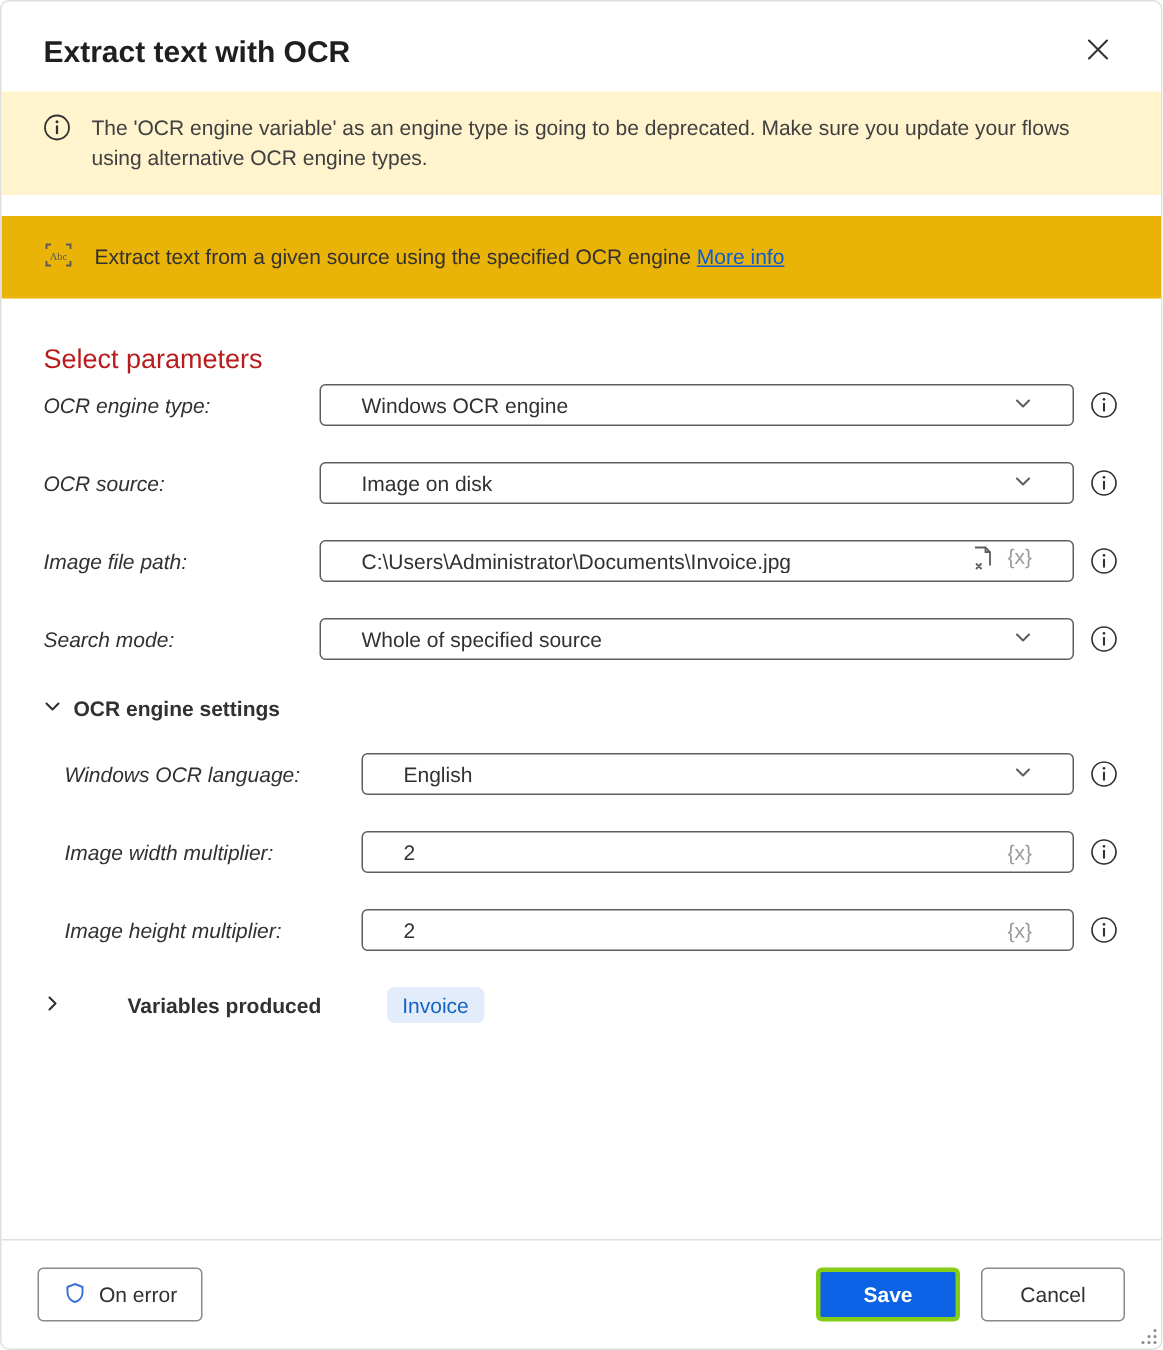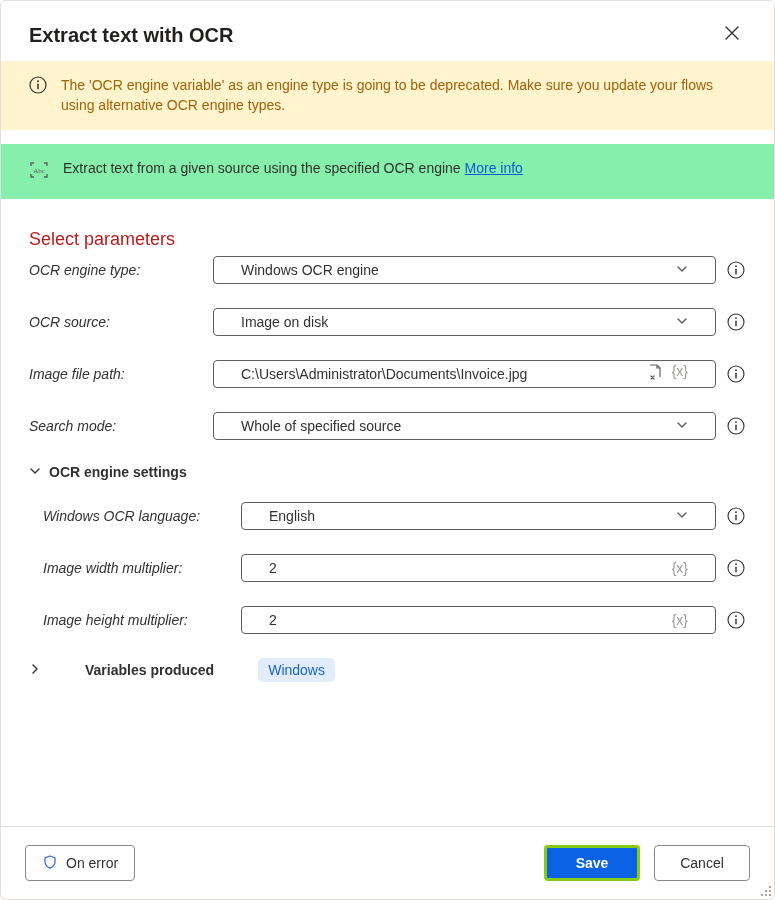--- a/index.html
+++ b/index.html
@@ -45,27 +45,28 @@
     padding: 14px 40px 14px 28px;
     display: flex;
     gap: 14px;
     align-items: flex-start;
   }
   .banner-warn .icon-wrap {
     flex: 0 0 auto;
     margin-top: 1px;
   }
   .banner-warn .msg {
-    color: #a16207;
+    color: #404040;
     line-height: 1.45;
   }
   .banner-info {
-    background: #86efac;
+    background: #eab308;
     padding: 16px 28px;
     display: flex;
+    align-items: center;
     gap: 14px;
     margin-top: 14px;
   }
   .banner-info .desc {
     color: #323130;
   }
   .banner-info a {
     color: #0b5cd6;
     text-decoration: underline;
     cursor: pointer;
@@ -423,21 +424,21 @@
       </div>
     </div>
 
     <div class="collapsible-header vars">
       <span class="chev">
         <svg width="12" height="12" viewBox="0 0 12 12">
             <path d="M4 2 L8 6 L4 10" stroke="#323130" stroke-width="1.4" fill="none" stroke-linecap="round" stroke-linejoin="round"></path>
           </svg>
       </span>
       <span>Variables produced</span>
-      <span class="pill">Windows</span>
+      <span class="pill">Invoice</span>
     </div>
 
   </div>
 
   <div class="footer">
     <button class="btn btn-secondary small">
       <span>
         <svg width="16" height="16" viewBox="0 0 16 16" fill="none" stroke="#3a6fd8" stroke-width="1.3">
             <path d="M8 2 L13 4 V8 C13 11 10.5 13.5 8 14 C5.5 13.5 3 11 3 8 V4 Z"></path>
           </svg>

